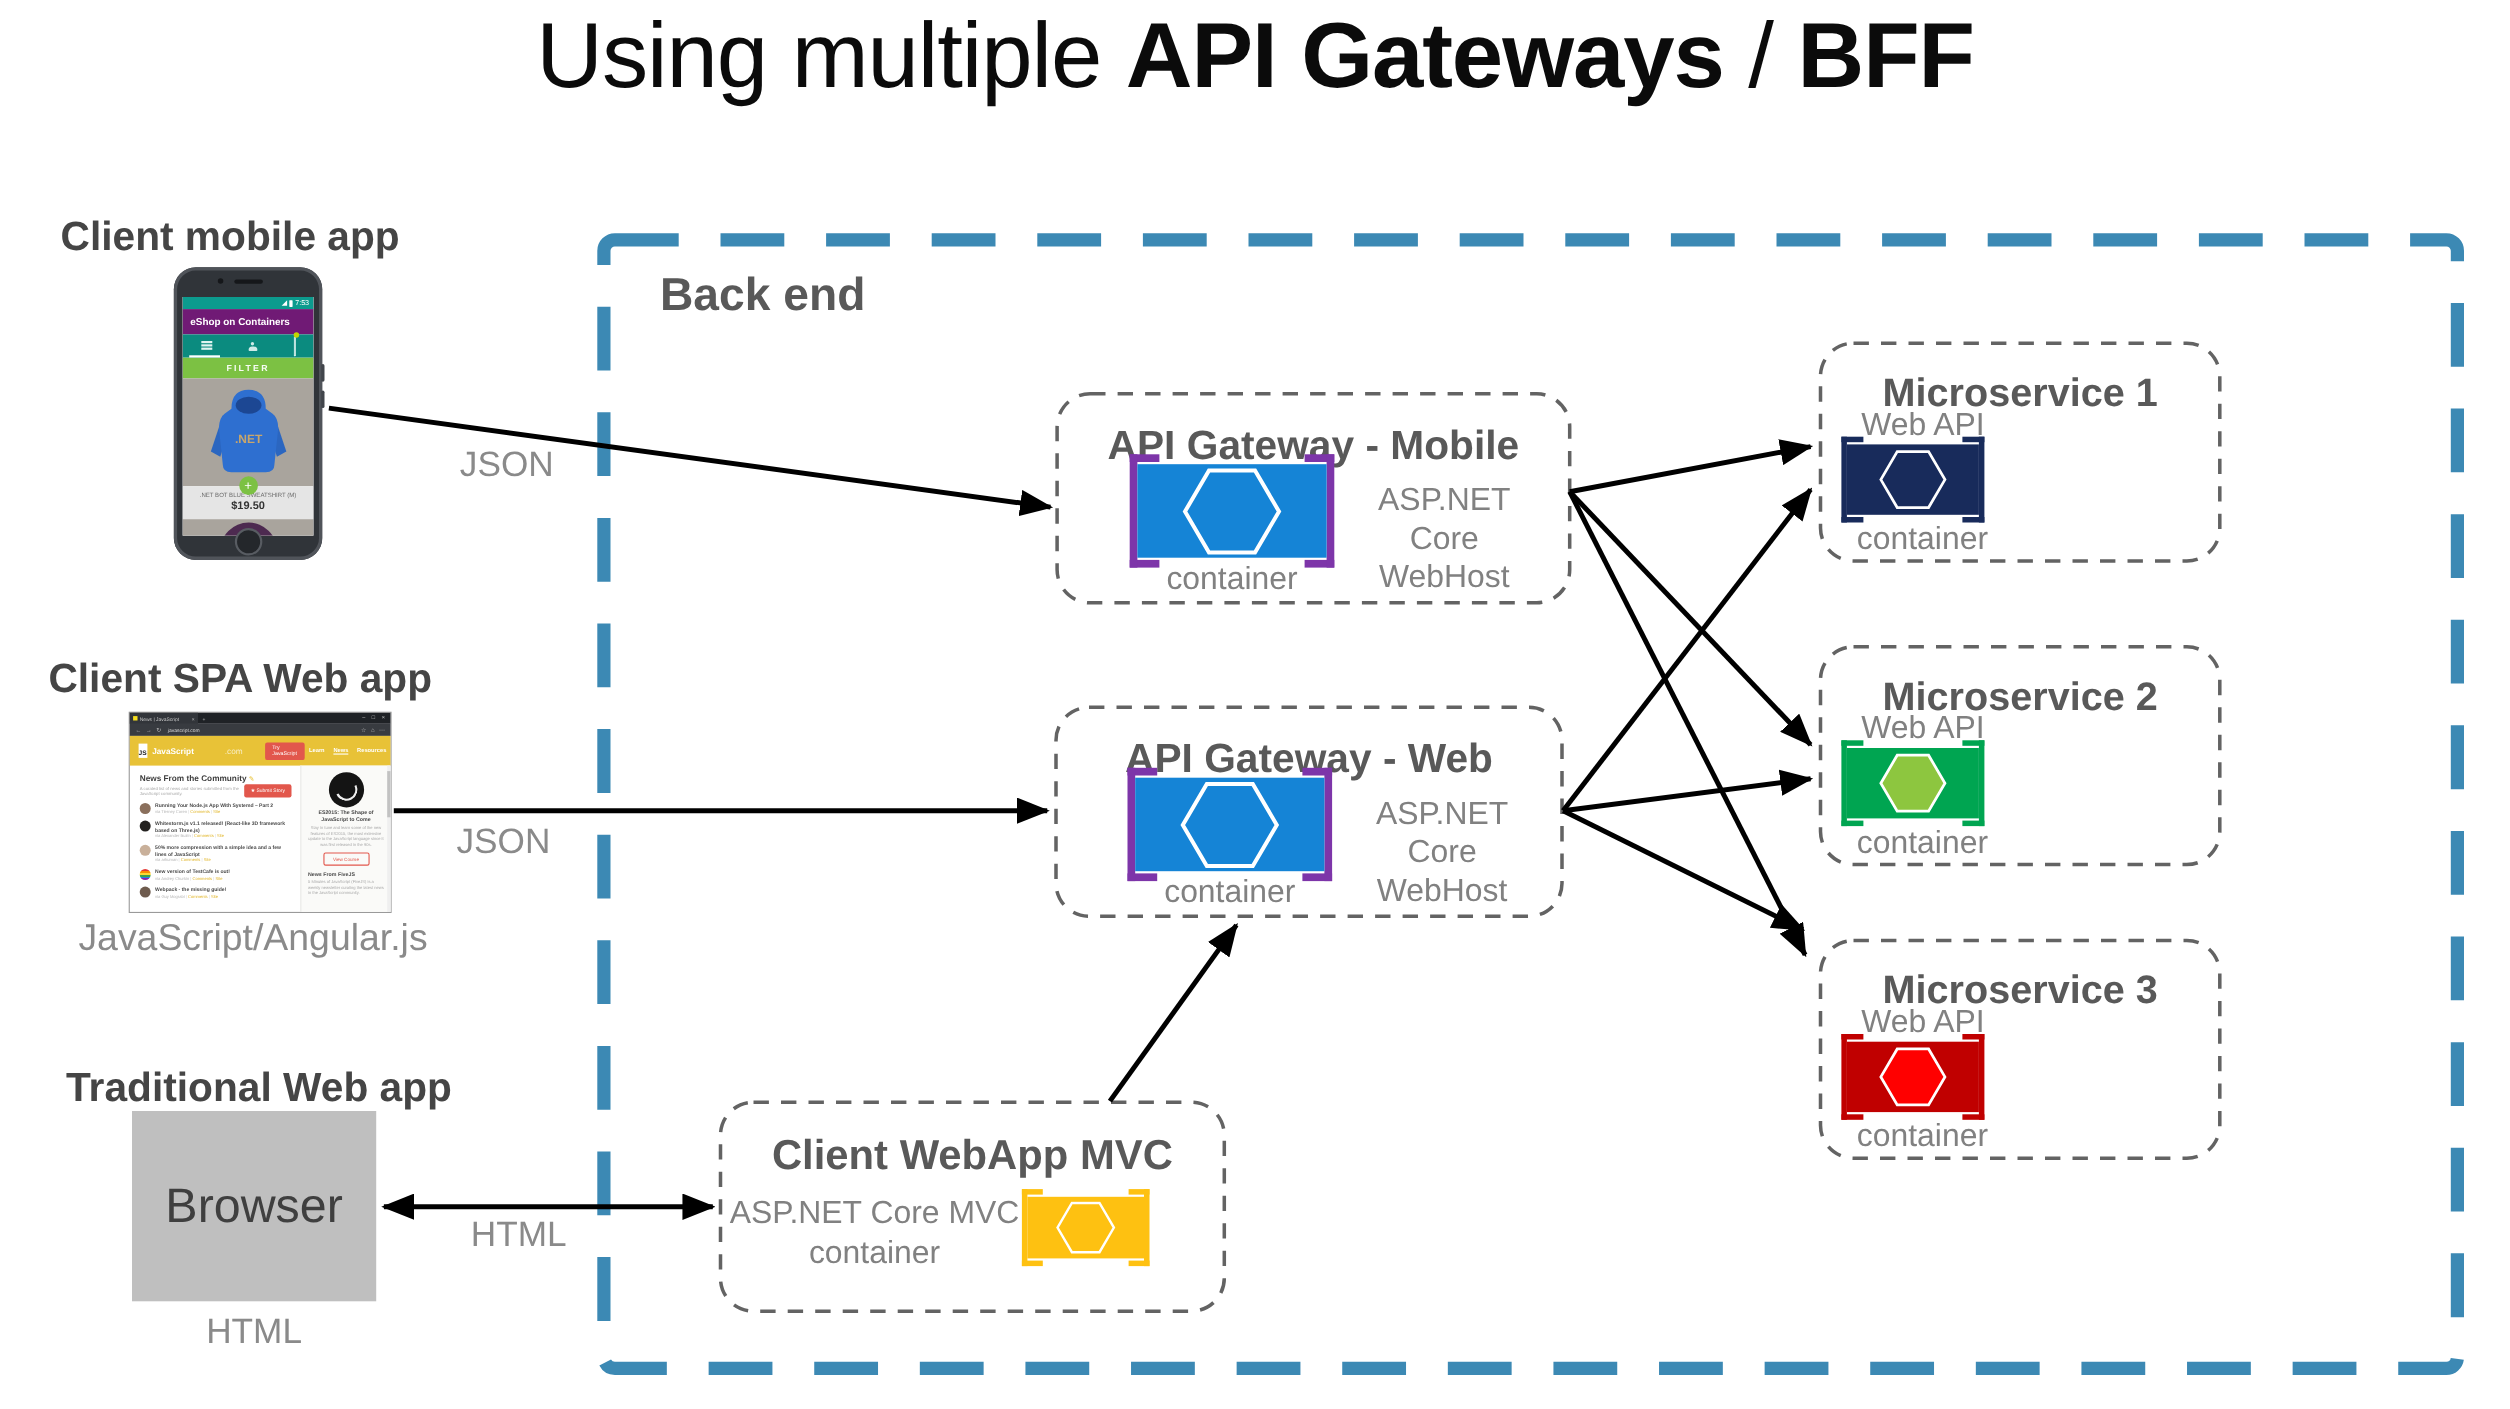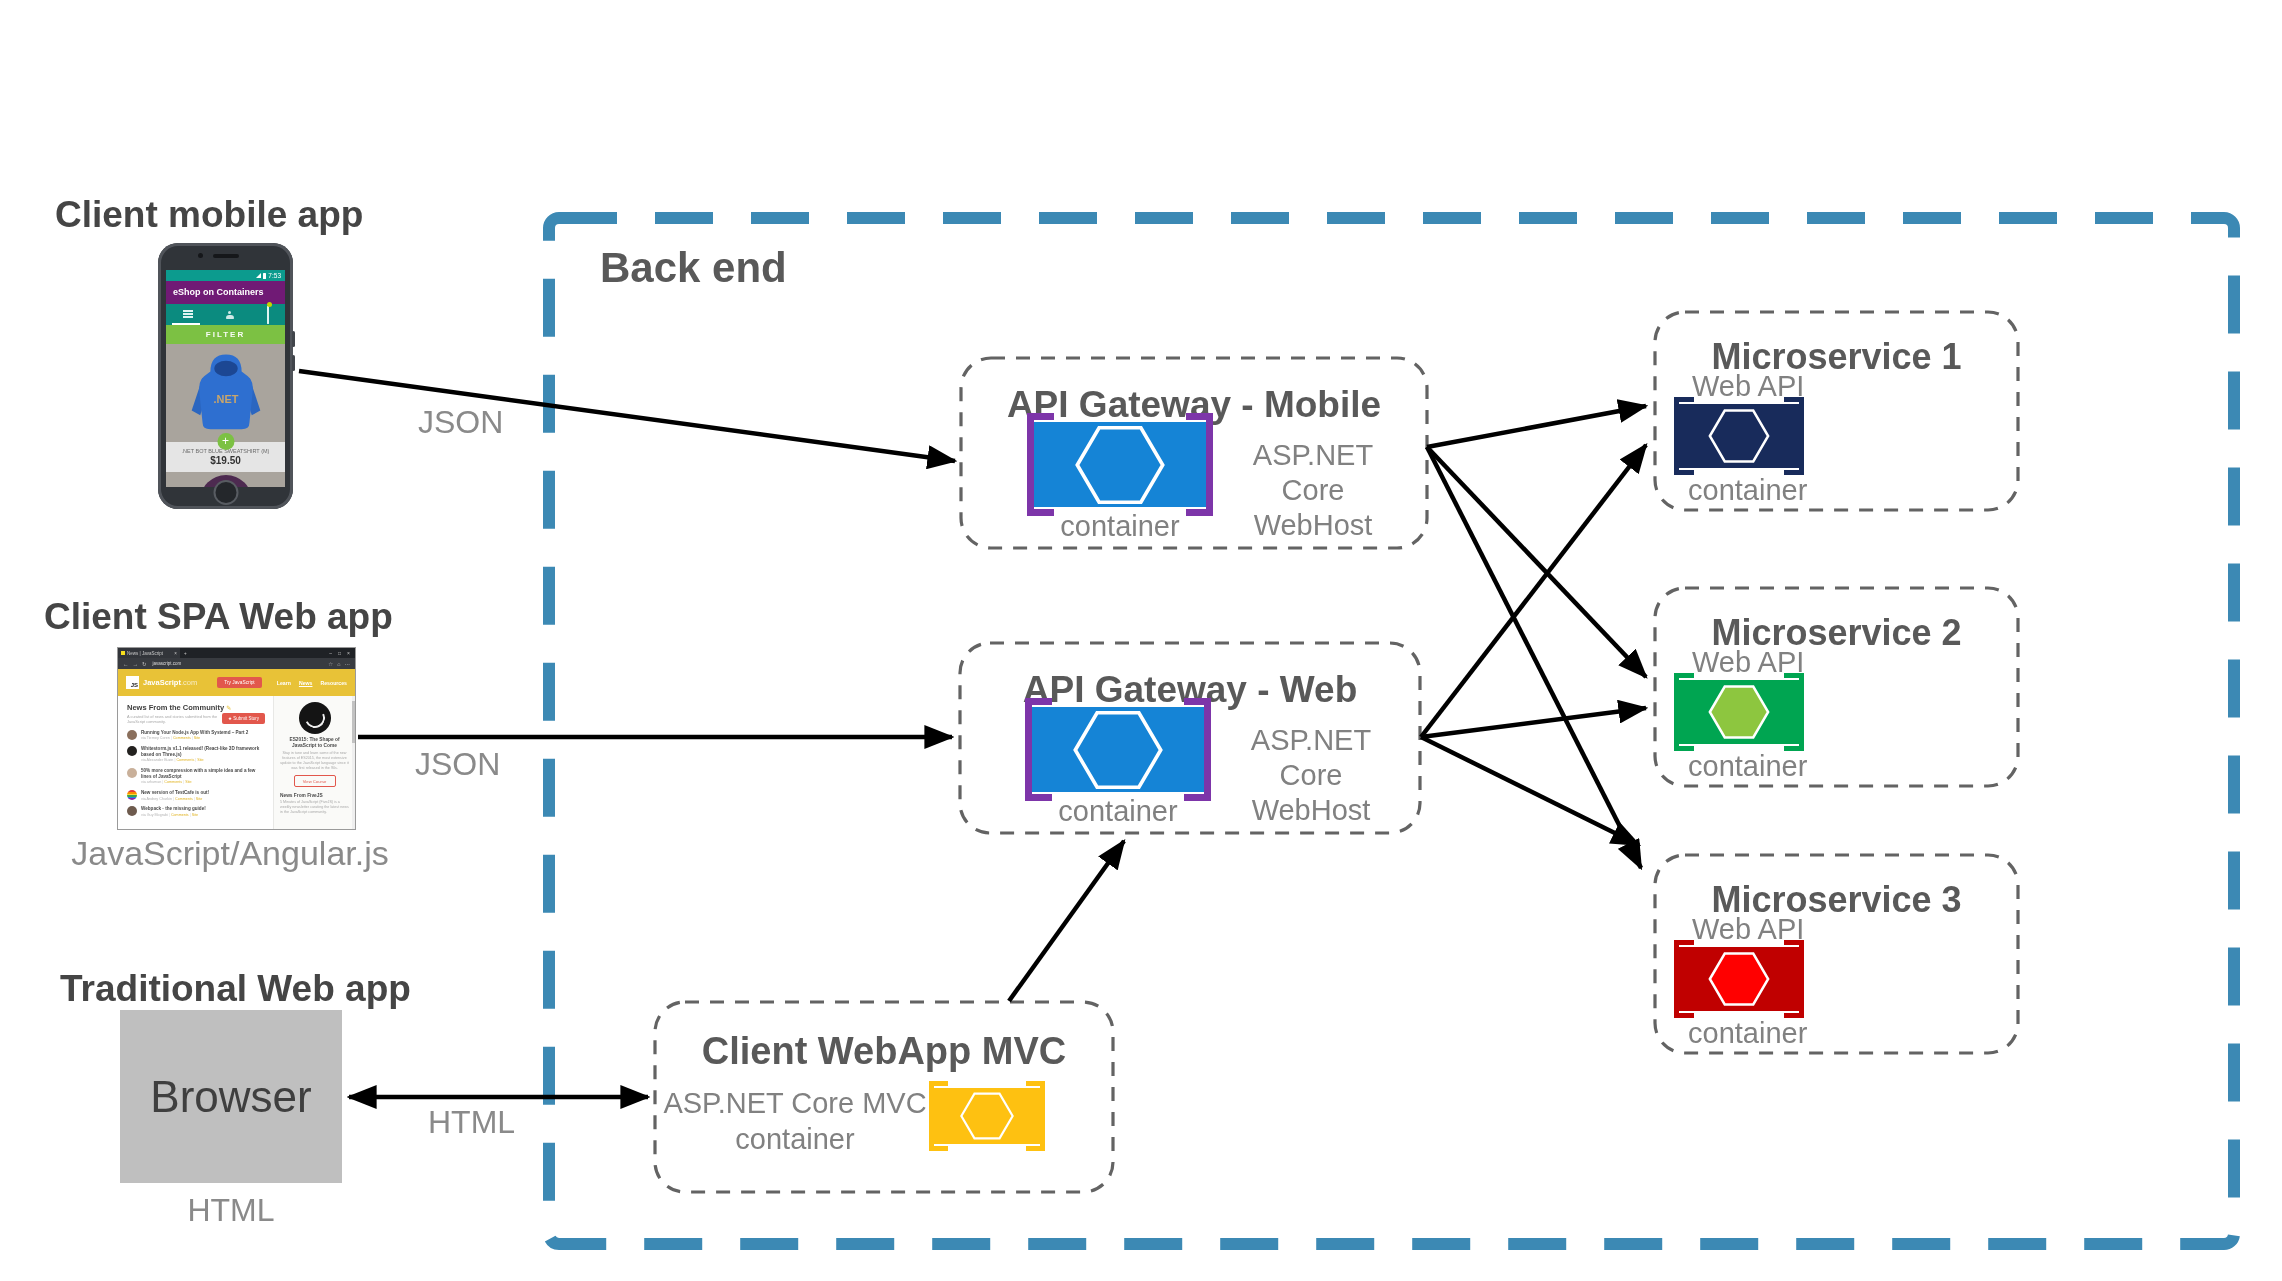--- a/index.html
+++ b/index.html
@@ -70,21 +70,21 @@
   .bw-tab{width:62px;height:100%;background:#32353a;display:flex;align-items:center;gap:2px;padding:0 3px;box-sizing:border-box;}
   .bw-tab .fav{width:4px;height:4px;background:#F7DF1E;flex:none;}
   .bw-tab .t{flex:1;white-space:nowrap;overflow:hidden;}
   .bw-plus{margin-left:4px;}
   .bw-ctrl{margin-left:auto;display:flex;gap:6px;padding-right:5px;font-size:5px;}
   .bw-tool{height:11px;background:#383B40;display:flex;align-items:center;gap:4px;padding:0 5px;color:#b9b9b9;font-size:5.5px;}
   .bw-url{font-size:4.5px;color:#ddd;flex:1;margin-left:2px;}
   .bw-head{height:27px;background:#E8C237;display:flex;align-items:center;padding:0 8px;gap:4px;}
   .jsbox{width:13px;height:13px;background:#fff;color:#222;font-weight:bold;font-size:6px;display:flex;align-items:flex-end;justify-content:flex-end;padding:0 1px 1px 0;box-sizing:border-box;}
   .brand{color:#fff;font-weight:bold;font-size:7.5px;}
-  .brand .tld{color:rgba(255,255,255,.7);font-weight:normal;}
+  .brand .tld{color:rgba(255,255,255,.7);font-weight:normal;padding-left:28px;}
   .tryb{margin-left:16px;background:#E2574C;color:#fff;font-size:4.8px;padding:3px 7px;border-radius:2px;}
   .bnav{margin-left:auto;display:flex;gap:8px;color:#fff;font-size:5.2px;font-weight:bold;}
   .bnav .active{text-decoration:underline;}
   .bw-body{position:relative;height:133px;display:flex;}
   .bcol-l{width:155px;padding:7px 6px 0 9px;position:relative;box-sizing:border-box;}
   .bcol-r{flex:1;background:#FAFAF8;border-left:1px solid #e8e8e6;padding:4px 6px;position:relative;}
   .bh{font-size:7.5px;font-weight:bold;color:#3d3d3d;}
   .bh .pencil{color:#E8C237;font-size:6px;font-weight:normal;}
   .btag{font-size:3.9px;color:#a9a9a9;width:92px;line-height:1.3;margin-top:2px;}
   .subbtn{position:absolute;right:8px;top:17px;background:#E2574C;color:#fff;font-size:4.5px;padding:3px 6px;border-radius:2px;}
@@ -109,20 +109,21 @@
 
   
   .graybox{position:absolute;left:120px;top:1010px;width:222px;height:173px;background:#BFBFBF;text-align:center;z-index:4;}
   .graybox .blbl{font-size:44px;color:#3f3f3f;line-height:173px;}
 </style>
 </head>
 <body>
 
 <div id="canvas">
 
+  <div class="abs main-title"><span>Using multiple </span><b>API Gateways</b><span> / </span><b>BFF</b></div>
 
   <div class="abs backend-h" style="left:600px;top:244px;">Back end</div>
 
   <div class="abs client-h" style="left:55px;top:194px;">Client mobile app</div>
 
   <div class="phone">
     <div class="camdot"></div>
     <div class="earpiece"></div>
     <div class="sidebtn" style="top:88px;"></div>
     <div class="sidebtn" style="top:112px;"></div>

